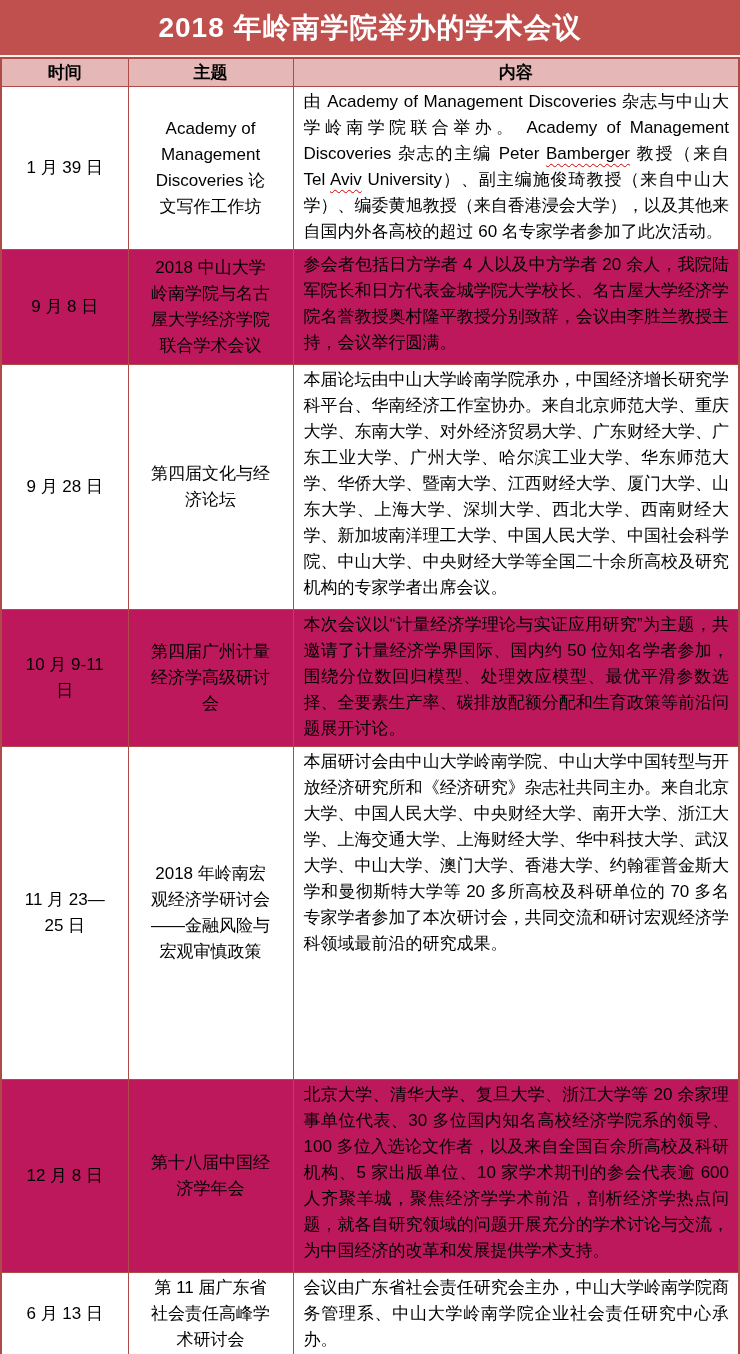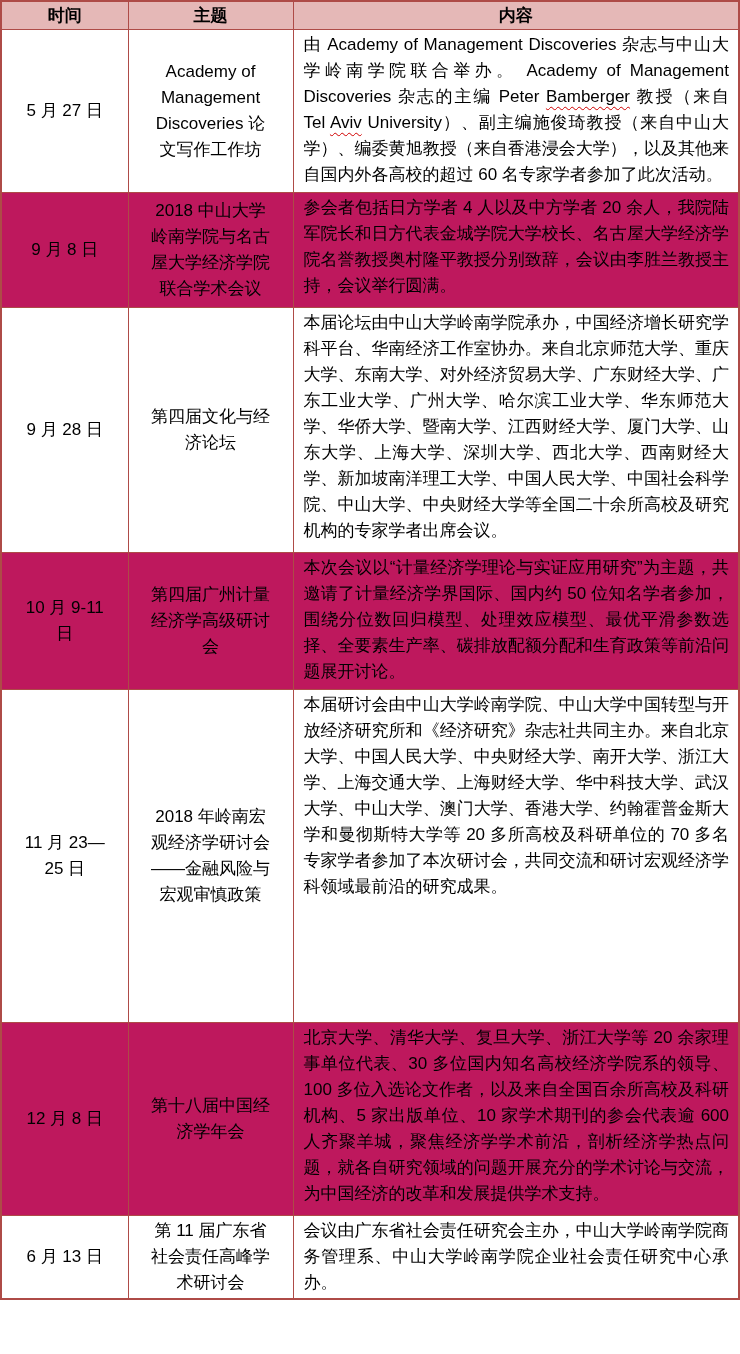--- a/index.html
+++ b/index.html
@@ -69,39 +69,40 @@
     text-decoration-color:#D00000;
     text-decoration-thickness:1px;
     text-underline-offset:4px;
   }
 </style>
 </head>
 <body>
 
 <div class="page">
 
+  <div class="title-bar">2018 年岭南学院举办的学术会议</div>
 
   <table class="conf-table">
     <colgroup>
       <col class="c-time">
         <col class="c-topic">
         <col class="c-content">
     </colgroup>
     <thead>
       <tr class="head-row">
         <th>时间</th>
         <th>主题</th>
         <th>内容</th>
       </tr>
     </thead>
     <tbody>
 
       <tr class="white" style="height:163px">
         <td class="time-cell">
-          <span>5 月 27 日</span>
+          <span>1 月 39 日</span>
         </td>
         <td class="topic-cell">
           <span>Academy of Management Discoveries 论文写作工作坊</span>
         </td>
         <td class="content-cell"><span>由 Academy of Management Discoveries 杂志与中山大学岭南学院联合举办。 Academy of Management Discoveries 杂志的主编 Peter </span><span class="misspell">Bamberger</span><span> 教授（来自 Tel </span><span class="misspell">Aviv</span><span> University）、副主编施俊琦教授（来自中山大学）、编委黄旭教授（来自香港浸会大学），以及其他来自国内外各高校的超过 60 名专家学者参加了此次活动。</span></td>
       </tr>
 
       <tr class="pink" style="height:115px">
         <td class="time-cell">
           <span>9 月 8 日</span>

